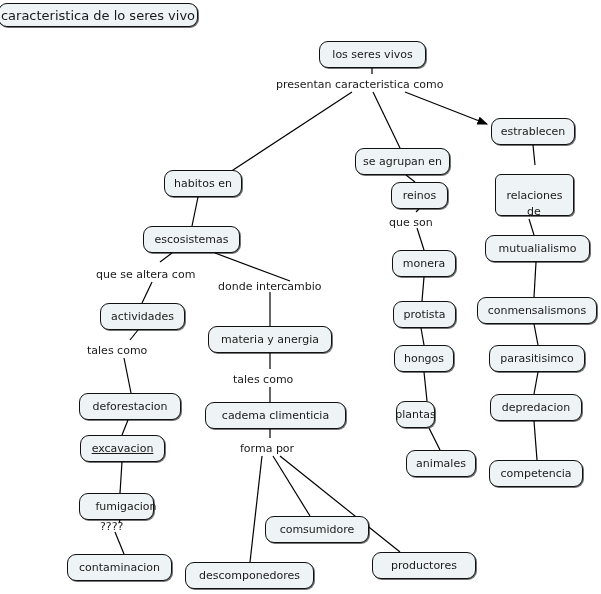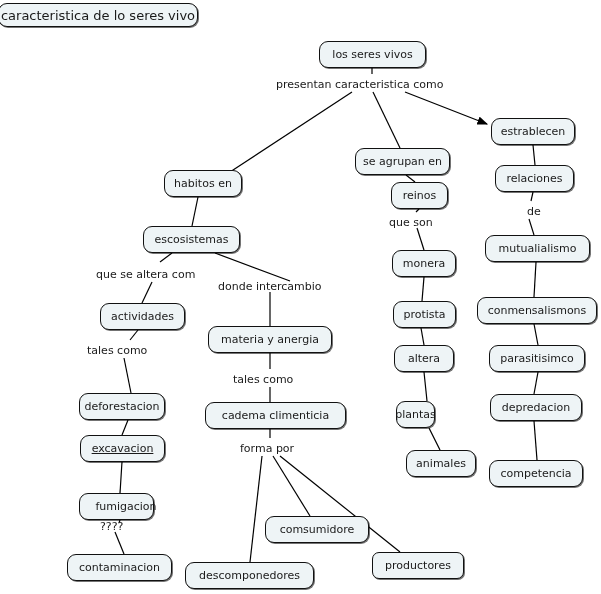--- a/index.html
+++ b/index.html
@@ -118,21 +118,21 @@
       </div>
       <div class="node" style="left: 491px; top: 118px; width: 84px; height: 27px;">
         <span>estrablecen</span>
       </div>
       <div class="node" style="left: 355px; top: 148px; width: 95px; height: 27px;">
         <span>se agrupan en</span>
       </div>
       <div class="node" style="left: 164px; top: 170px; width: 78px; height: 27px;">
         <span>habitos en</span>
       </div>
-      <div class="node" style="left: 495px; top: 165px; width: 79px; height: 27px;">
+      <div class="node" style="left: 495px; top: 174px; width: 79px; height: 42px; border-radius: 6px;">
         <span>relaciones</span>
       </div>
       <div class="node" style="left: 391px; top: 182px; width: 57px; height: 27px;">
         <span>reinos</span>
       </div>
       <div class="node" style="left: 143px; top: 226px; width: 97px; height: 27px;">
         <span>escosistemas</span>
       </div>
       <div class="node" style="left: 485px; top: 235px; width: 105px; height: 27px;">
         <span>mutualialismo</span>
@@ -146,26 +146,26 @@
       <div class="node" style="left: 393px; top: 301px; width: 63px; height: 27px;">
         <span>protista</span>
       </div>
       <div class="node" style="left: 477px; top: 297px; width: 120px; height: 27px;">
         <span>conmensalismons</span>
       </div>
       <div class="node" style="left: 208px; top: 326px; width: 124px; height: 27px;">
         <span>materia y anergia</span>
       </div>
       <div class="node" style="left: 394px; top: 345px; width: 60px; height: 27px;">
-        <span>altera</span>
+        <span>hongos</span>
       </div>
       <div class="node" style="left: 489px; top: 345px; width: 96px; height: 27px;">
         <span>parasitisimco</span>
       </div>
-      <div class="node" style="left: 79px; top: 393px; width: 86px; height: 27px;">
+      <div class="node" style="left: 79px; top: 393px; width: 102px; height: 27px;">
         <span>deforestacion</span>
       </div>
       <div class="node" style="left: 396px; top: 401px; width: 39px; height: 27px;">
         <span>plantas</span>
       </div>
       <div class="node" style="left: 205px; top: 402px; width: 141px; height: 27px;">
         <span>cadema climenticia</span>
       </div>
       <div class="node" style="left: 490px; top: 394px; width: 92px; height: 27px;">
         <span>depredacion</span>
@@ -178,21 +178,21 @@
       </div>
       <div class="node" style="left: 489px; top: 460px; width: 94px; height: 27px;">
         <span>competencia</span>
       </div>
       <div class="node" style="left: 79px; top: 493px; width: 75px; height: 27px; padding-left: 19px;">
         <span>fumigacion</span>
       </div>
       <div class="node" style="left: 265px; top: 516px; width: 104px; height: 27px;">
         <span>comsumidore</span>
       </div>
-      <div class="node" style="left: 372px; top: 552px; width: 92px; height: 27px; border-radius: 7px;">
+      <div class="node" style="left: 372px; top: 552px; width: 104px; height: 27px;">
         <span>productores</span>
       </div>
       <div class="node" style="left: 67px; top: 554px; width: 105px; height: 27px;">
         <span>contaminacion</span>
       </div>
       <div class="node" style="left: 185px; top: 562px; width: 129px; height: 27px;">
         <span>descomponedores</span>
       </div>
     </div>
   <div id="label-layer">

